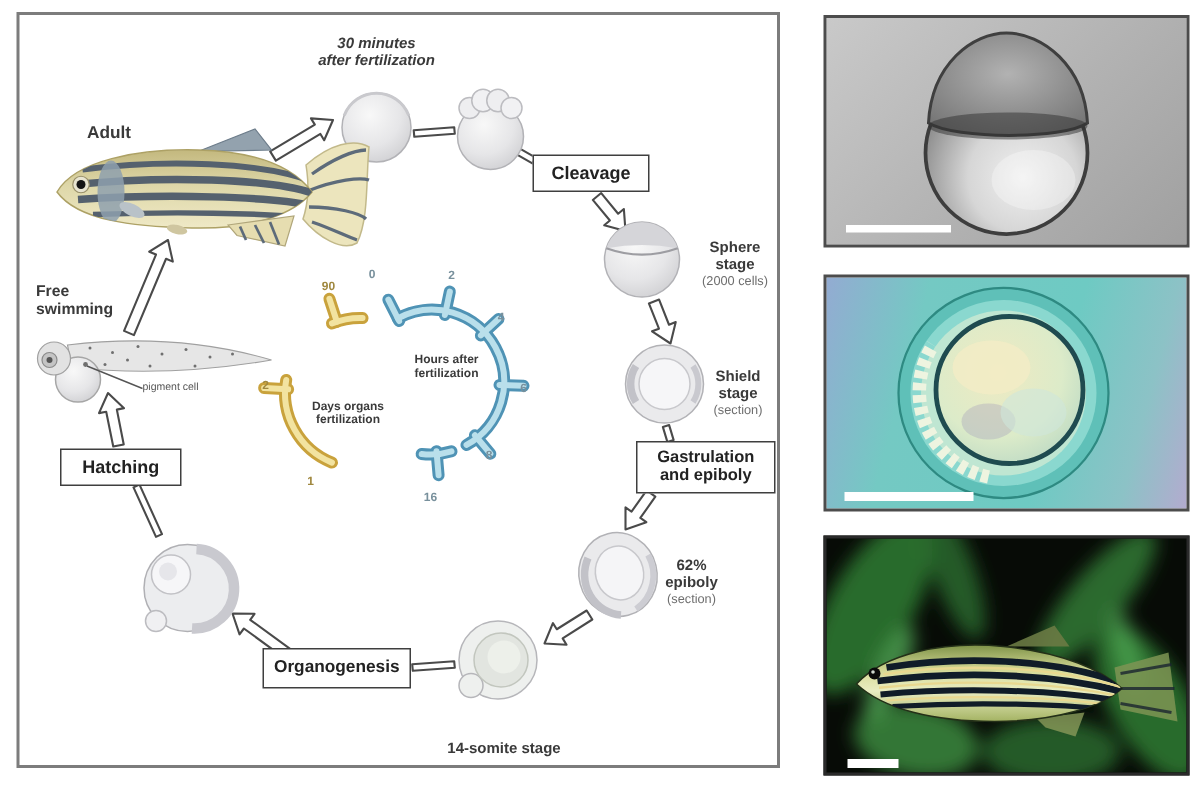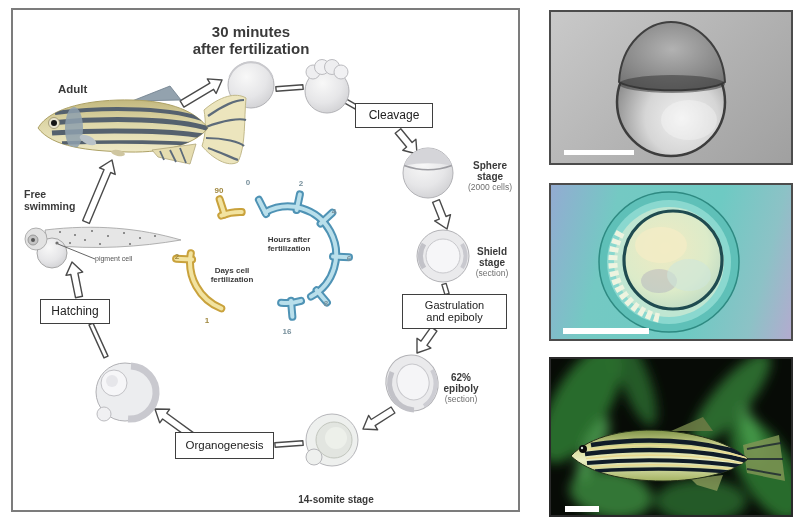--- a/index.html
+++ b/index.html
@@ -6,21 +6,21 @@
   .stage{position:relative;width:800px;height:525px;background:#fff;overflow:hidden;
          font-family:"Liberation Sans",sans-serif;}
   .panel{position:absolute;left:11px;top:8px;width:509px;height:504px;
          border:2px solid #7c7c7c;background:#fff;box-sizing:border-box;}
   .overlay{position:absolute;left:0;top:0;width:800px;height:525px;pointer-events:none;}
   .lbl{position:absolute;font-weight:bold;color:#3a3a3a;white-space:pre-line;line-height:1.12;}
   .sub{font-weight:normal;color:#6e6e6e;display:block;}
   .ctr{text-align:center;}
   .box{position:absolute;background:#fff;border:1.6px solid #3f3f3f;box-sizing:border-box;
        display:flex;align-items:center;justify-content:center;text-align:center;
-       font-weight:normal;color:#222;white-space:pre-line;line-height:1.05;}
+       font-weight:bold;color:#222;white-space:pre-line;line-height:1.05;}
   .tick{position:absolute;font-size:8px;font-weight:bold;width:16px;text-align:center;}
   .tick.h{color:#78909c;}
   .tick.d{color:#a0883f;}
   .block-arrow{fill:#fff;stroke:#4a4a4a;stroke-width:1.4;stroke-linejoin:round;}
   .photo{position:absolute;left:549px;width:244px;box-sizing:border-box;border:2px solid #4c4c4c;overflow:hidden;}
   .photo svg{display:block;}
   #photo-top{top:10px;height:155px;background:linear-gradient(135deg,#c9c9c9 0%,#b2b2b2 55%,#a0a0a0 100%);}
   #photo-mid{top:183px;height:158px;background:linear-gradient(105deg,#93aBd2 0%,#74c9c3 25%,#6ecac3 62%,#8cc2c6 84%,#b3abcf 100%);}
   #photo-bot{top:357px;height:160px;background:#070b06;border-color:#2a2a2a;}
   .scalebar{position:absolute;background:#fff;}
@@ -190,21 +190,21 @@
           <circle cx="70" cy="243" r="1"></circle>
           <circle cx="100" cy="244" r="1"></circle>
         <circle cx="130" cy="244" r="1"></circle>
           <circle cx="57" cy="243" r="1.6"></circle>
           <circle cx="85" cy="240" r="1"></circle>
       </g>
       <line x1="95" y1="259" x2="58" y2="244" stroke="#555" stroke-width="0.9"></line>
     </g>
   </svg>
 
-  <div class="lbl ctr" style="left:191px;top:24px;width:120px;font-size:15px;">30 minutes
+  <div class="lbl ctr" style="left:191px;top:24px;width:120px;font-size:10px;font-style:italic;">30 minutes
 after fertilization</div>
   <div class="lbl" style="left:58px;top:83px;width:44px;font-size:11.5px;">Adult</div>
   <div class="lbl" style="left:24px;top:189px;width:70px;font-size:10.5px;">Free
 swimming</div>
   <div class="lbl" style="left:95px;top:255px;width:60px;font-size:7px;font-weight:normal;color:#555;">pigment cell</div>
 
   <div class="lbl ctr" style="left:459px;top:149px;width:62px;font-size:10px;">
     <span style="white-space:pre-line;">Sphere
 stage</span>
     <span class="sub" style="font-size:8.5px;">(2000 cells)</span>
@@ -215,28 +215,28 @@
     <span class="sub" style="font-size:8.5px;">(section)</span>
   </div>
   <div class="lbl ctr" style="left:432px;top:361px;width:58px;font-size:10px;">
     <span style="white-space:pre-line;">62%
 epiboly</span>
     <span class="sub" style="font-size:8.5px;">(section)</span>
   </div>
   <div class="lbl ctr" style="left:286px;top:471px;width:100px;font-size:10px;margin-top:23px;">14-somite stage</div>
 
   <div class="box" style="left:355px;top:103px;width:78px;height:25px;font-size:12px;">Cleavage</div>
-  <div class="box" style="left:402px;top:294px;width:105px;height:35px;font-size:11px;">Gastrulation
+  <div class="box" style="left:424px;top:294px;width:93px;height:35px;font-size:11px;">Gastrulation
 and epiboly</div>
   <div class="box" style="left:175px;top:432px;width:99px;height:27px;font-size:11.5px;">Organogenesis</div>
-  <div class="box" style="left:40px;top:299px;width:70px;height:25px;font-size:12px;">Hatching</div>
-
-  <div class="lbl ctr" style="left:259px;top:236px;width:60px;font-size:8px;">Hours after
+  <div class="box" style="left:40px;top:299px;width:81px;height:25px;font-size:12px;">Hatching</div>
+
+  <div class="lbl ctr" style="left:259px;top:236px;width:60px;font-size:8px;text-align:right;">Hours after
 fertilization</div>
-  <div class="lbl ctr" style="left:202px;top:267px;width:60px;font-size:8px;">Days cell
+  <div class="lbl ctr" style="left:202px;top:267px;width:60px;font-size:8px;">Days organs
 fertilization</div>
 
   <div class="tick h" style="left:240px;top:178px;">0</div>
   <div class="tick h" style="left:293px;top:179px;">2</div>
   <div class="tick h" style="left:326px;top:207px;">4</div>
   <div class="tick h" style="left:341px;top:254px;">6</div>
   <div class="tick h" style="left:318px;top:299px;">8</div>
   <div class="tick h" style="left:279px;top:327px;">16</div>
   <div class="tick d" style="left:211px;top:186px;">90</div>
   <div class="tick d" style="left:169px;top:252px;">2</div>

